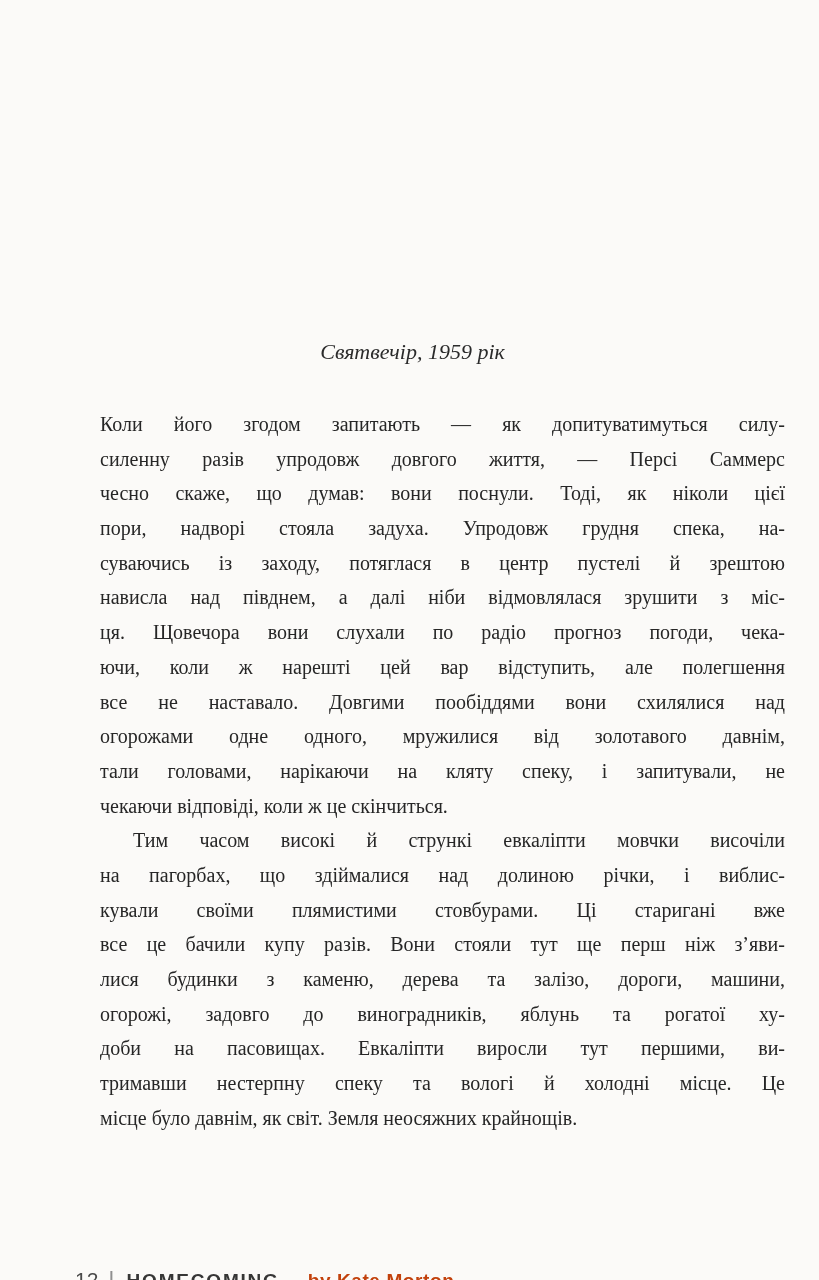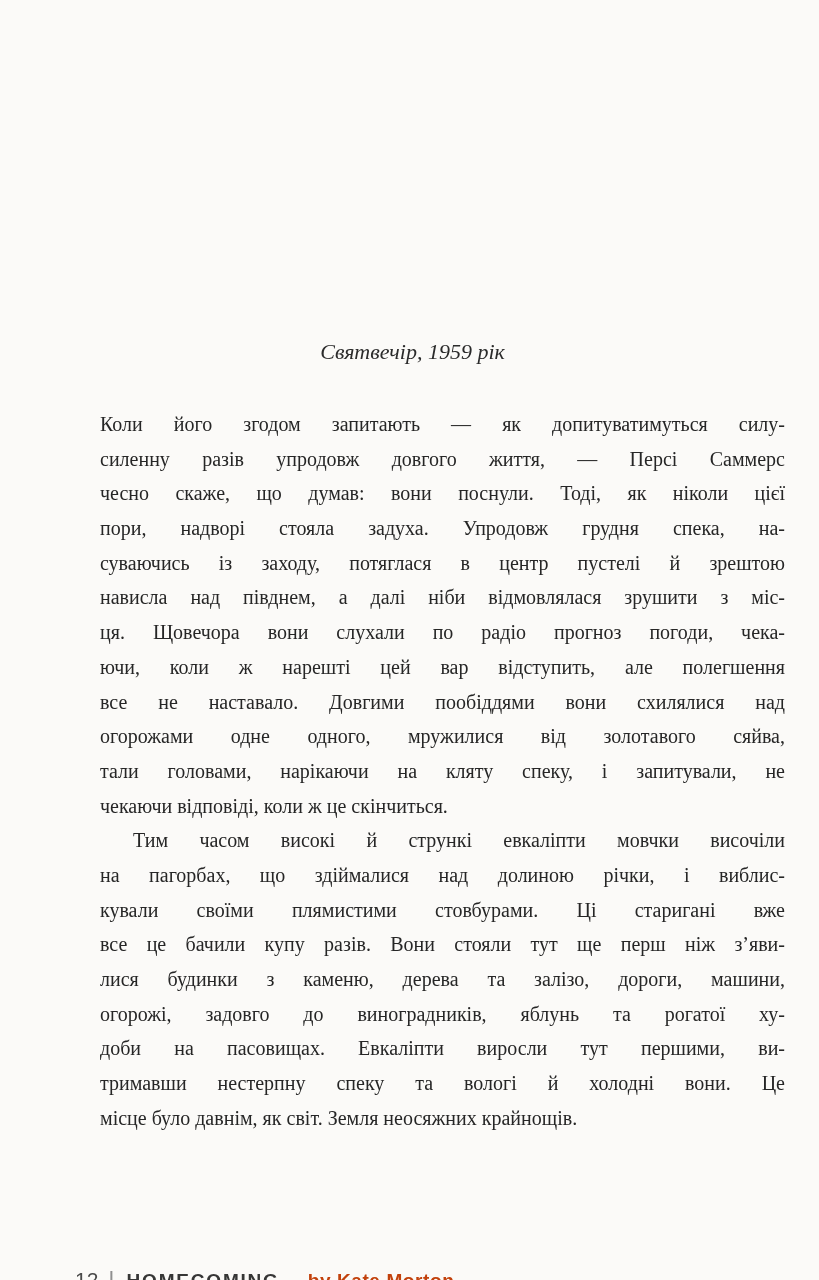--- a/index.html
+++ b/index.html
@@ -97,33 +97,33 @@
     <div class="paragraph">
       <div class="line">Коли його згодом запитають — як допитуватимуться силу-</div>
       <div class="line">силенну разів упродовж довгого життя, — Персі Саммерс</div>
       <div class="line">чесно скаже, що думав: вони поснули. Тоді, як ніколи цієї</div>
       <div class="line">пори, надворі стояла задуха. Упродовж грудня спека, на-</div>
       <div class="line">суваючись із заходу, потяглася в центр пустелі й зрештою</div>
       <div class="line">нависла над півднем, а далі ніби відмовлялася зрушити з міс-</div>
       <div class="line">ця. Щовечора вони слухали по радіо прогноз погоди, чека-</div>
       <div class="line">ючи, коли ж нарешті цей вар відступить, але полегшення</div>
       <div class="line">все не наставало. Довгими пообіддями вони схилялися над</div>
-      <div class="line">огорожами одне одного, мружилися від золотавого сяйва,</div>
+      <div class="line">огорожами одне одного, мружилися від золотавого давнім,</div>
       <div class="line">тали головами, нарікаючи на кляту спеку, і запитували, не</div>
       <div class="line para-end">чекаючи відповіді, коли ж це скінчиться.</div>
     </div>
     <div class="paragraph">
       <div class="line indent">Тим часом високі й стрункі евкаліпти мовчки височіли</div>
       <div class="line">на пагорбах, що здіймалися над долиною річки, і виблис-</div>
       <div class="line">кували своїми плямистими стовбурами. Ці старигані вже</div>
       <div class="line">все це бачили купу разів. Вони стояли тут ще перш ніж з’яви-</div>
       <div class="line">лися будинки з каменю, дерева та залізо, дороги, машини,</div>
       <div class="line">огорожі, задовго до виноградників, яблунь та рогатої ху-</div>
       <div class="line">доби на пасовищах. Евкаліпти виросли тут першими, ви-</div>
-      <div class="line">тримавши нестерпну спеку та вологі й холодні вони. Це</div>
+      <div class="line">тримавши нестерпну спеку та вологі й холодні місце. Це</div>
       <div class="line para-end">місце було давнім, як світ. Земля неосяжних крайнощів.</div>
     </div>
   </div>
 
   <div class="page-footer">
     <span class="page-number">12</span>
     <span class="sep">|</span>
     <span class="book-title">HOMECOMING</span>
     <span class="byline">by Kate Morton</span>
   </div>

